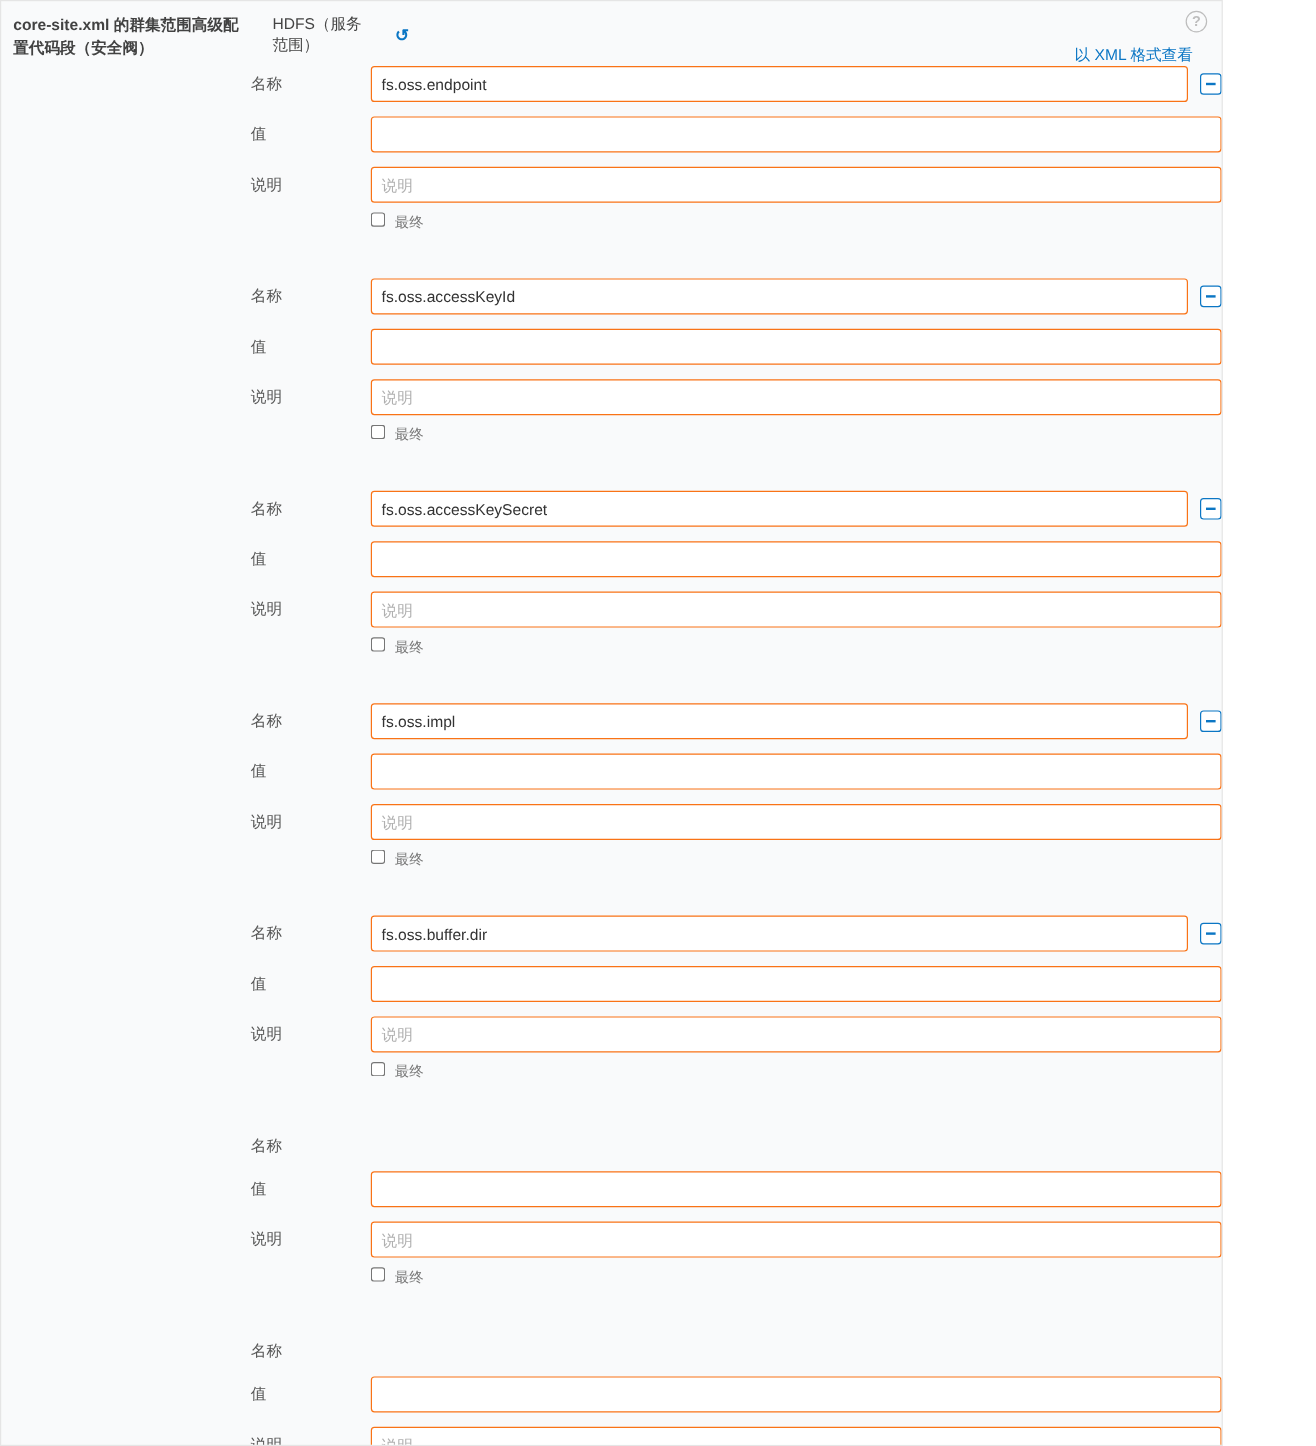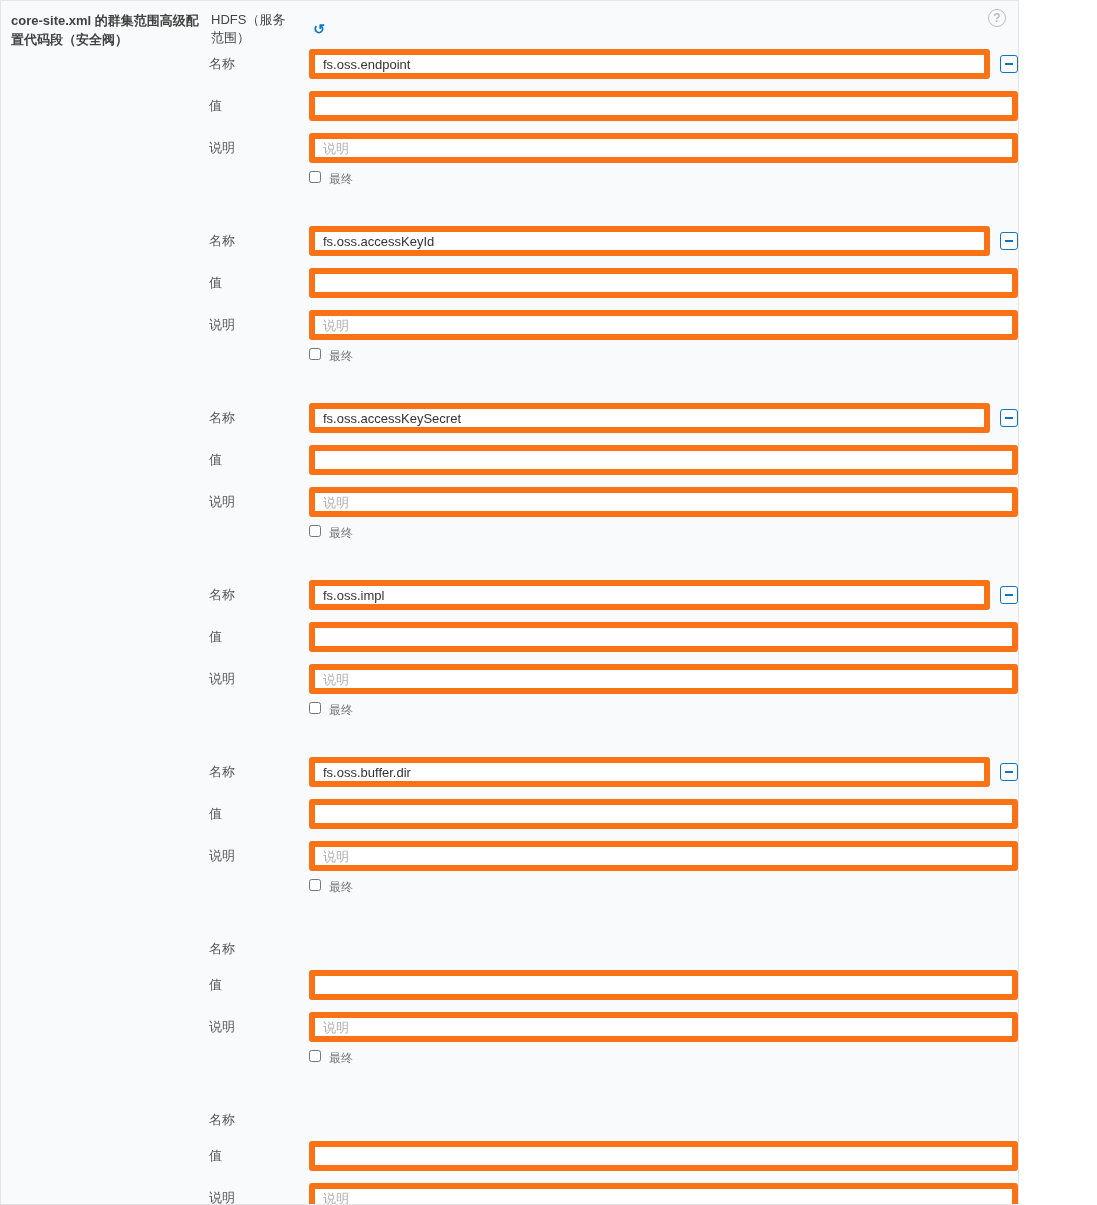--- a/index.html
+++ b/index.html
@@ -34,20 +34,21 @@
     color: #424242;
   }
   .mid-col {
     flex: 0 0 116px;
     padding: 10px 0 0 2px;
     color: #444;
     font-size: 13px;
     display: flex;
     align-items: center;
     gap: 24px;
+    margin-left: 16px;
   }
   .right-col {
     flex: 1 1 auto;
     padding: 8px 12px 0 0;
     position: relative;
   }
   .header-right {
     display: flex;
     justify-content: flex-end;
     align-items: center;
@@ -96,21 +97,21 @@
   }
   .form-input-wrap {
     flex: 1 1 auto;
     display: flex;
     align-items: center;
     gap: 10px;
   }
   .text-input {
     flex: 1 1 auto;
     height: 30px;
-    border: 6px solid #f97316;
+    border: 1px solid #f97316;
     border-radius: 3px;
     padding: 4px 8px;
     font-size: 13px;
     color: #333;
     background: #fff;
     outline: none;
   }
   .text-input::placeholder { color: #b0b0b0; }
   .minus-btn {
     width: 18px; height: 18px;
@@ -157,20 +158,21 @@
       <span class="prop-title">core-site.xml 的群集范围高级配置代码段（安全阀）</span>
     </div>
     <div class="mid-col">
       <span>HDFS（服务范围）</span>
       <span class="undo-icon" title="撤销">↺</span>
     </div>
     <div class="right-col">
       <div class="header-right">
         <span class="help-icon" title="帮助">?</span>
       </div>
+      <div class="xml-link">以 XML 格式查看</div>
     </div>
   </div>
 
   <div class="groups-container" id="groups">
   <div class="form-group">
 
     <div class="form-row">
       <div class="form-label inner-label-col">名称</div>
       <div class="form-input-wrap">
         <input type="text" class="text-input" value="fs.oss.endpoint" style="">

